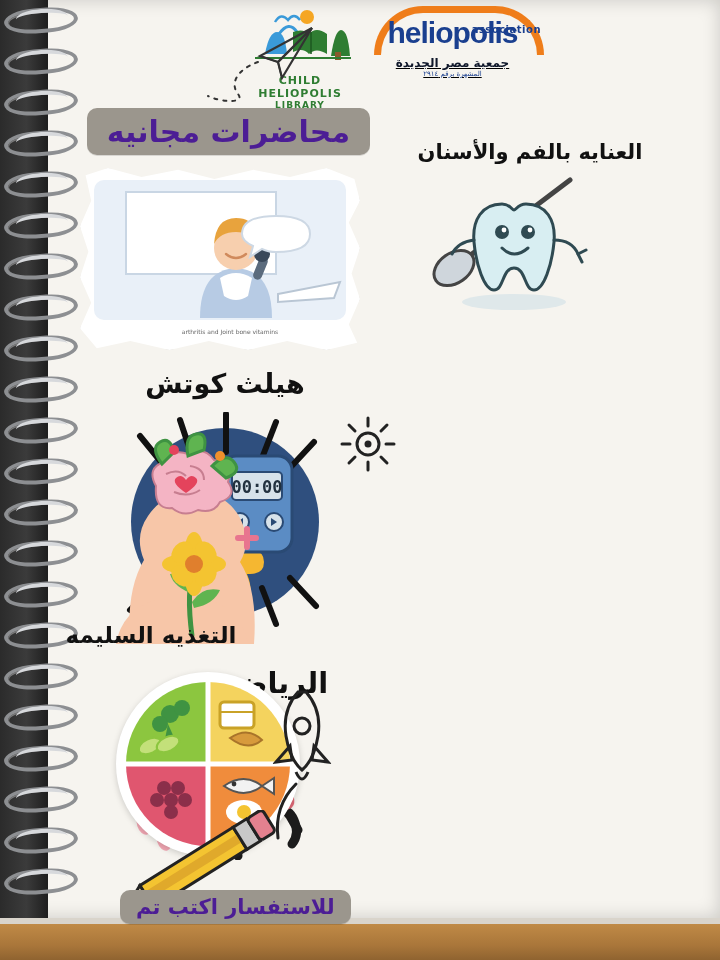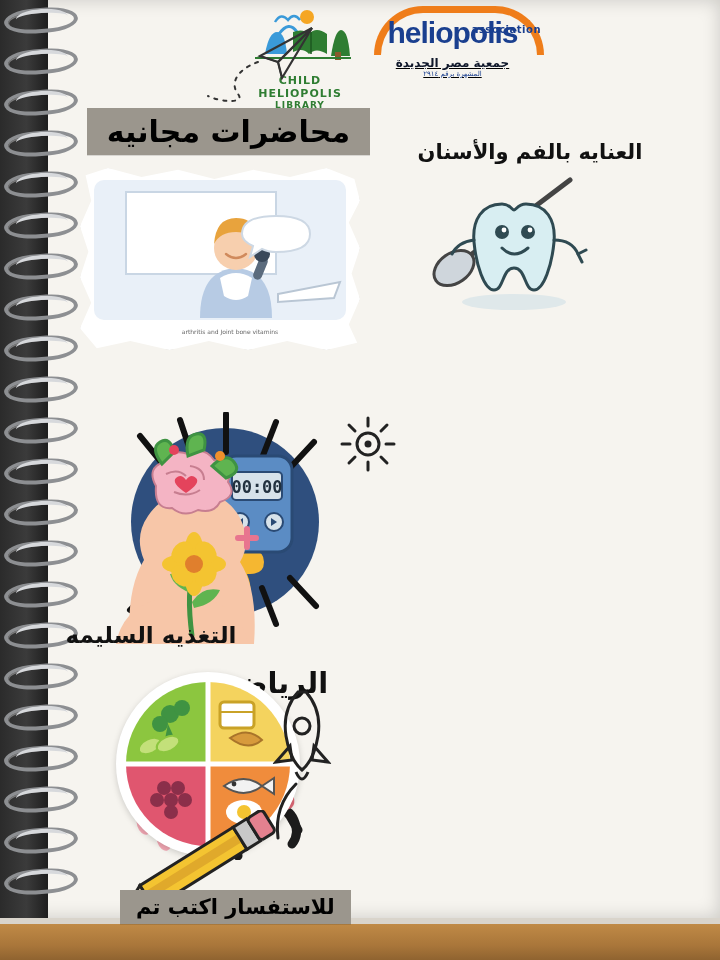--- a/index.html
+++ b/index.html
@@ -53,22 +53,22 @@
     border-top:4px solid #d7d9dc;border-radius:50%;
   }
   
   .abs{position:absolute;}
   .ttl{
     font-weight:bold;color:#111;
     font-family:"DejaVu Sans", sans-serif;
     text-align:center;white-space:nowrap;
   }
   .tag{
-    background:#9b968d;color:#000000;font-weight:bold;
-    padding:4px 14px;display:inline-block;border-radius:0;
+    background:#9b968d;color:#4c1d95;font-weight:bold;
+    padding:4px 14px;display:inline-block;border-radius:10px;
     box-shadow:0 1px 0 rgba(0,0,0,.12);
   }
   
   .torn{
     background:#fff;
     box-shadow:0 2px 6px rgba(0,0,0,.17);
   }
   .torn.rough{
     clip-path:polygon(2% 4%,10% 0%,22% 5%,35% 1%,48% 6%,62% 1%,75% 5%,88% 0%,98% 6%,
       100% 18%,96% 30%,100% 44%,97% 58%,100% 72%,96% 86%,99% 96%,
@@ -291,20 +291,21 @@
       <circle cx="140" cy="110" r="9" fill="#d7e2ea" stroke="#2a4a74" stroke-width="2"></circle>
       <circle cx="174" cy="110" r="9" fill="#d7e2ea" stroke="#2a4a74" stroke-width="2"></circle>
       <path d="M137 110 l6 -4 v8 z" fill="#2a4a74"></path>
       <path d="M177 110 l-6 -4 v8 z" fill="#2a4a74"></path>
 
       <path d="M128 150 q18 0 22 22 q4 22 -14 24 q-18 2 -20 -18 q-2 -20 12 -28 z" fill="#f5b731"></path>
       <circle cx="136" cy="186" r="5" fill="#fff"></circle>
     </svg>
   </div>
 
+  <div class="abs ttl" style="right:370px;top:368px;font-size:27px;width:250px;">هيلث كوتش</div>
 
   <svg class="abs" style="right:320px;top:412px;" width="64" height="64" viewBox="0 0 64 64">
     <circle cx="32" cy="32" r="11" fill="none" stroke="#222" stroke-width="3"></circle>
     <circle cx="32" cy="32" r="3.5" fill="#222"></circle>
     <g stroke="#222" stroke-width="3" stroke-linecap="round">
       <path d="M32 6 L32 14"></path>
         <path d="M32 50 L32 58"></path>
       <path d="M6 32 L14 32"></path>
         <path d="M50 32 L58 32"></path>
       <path d="M13 13 L19 19"></path>

